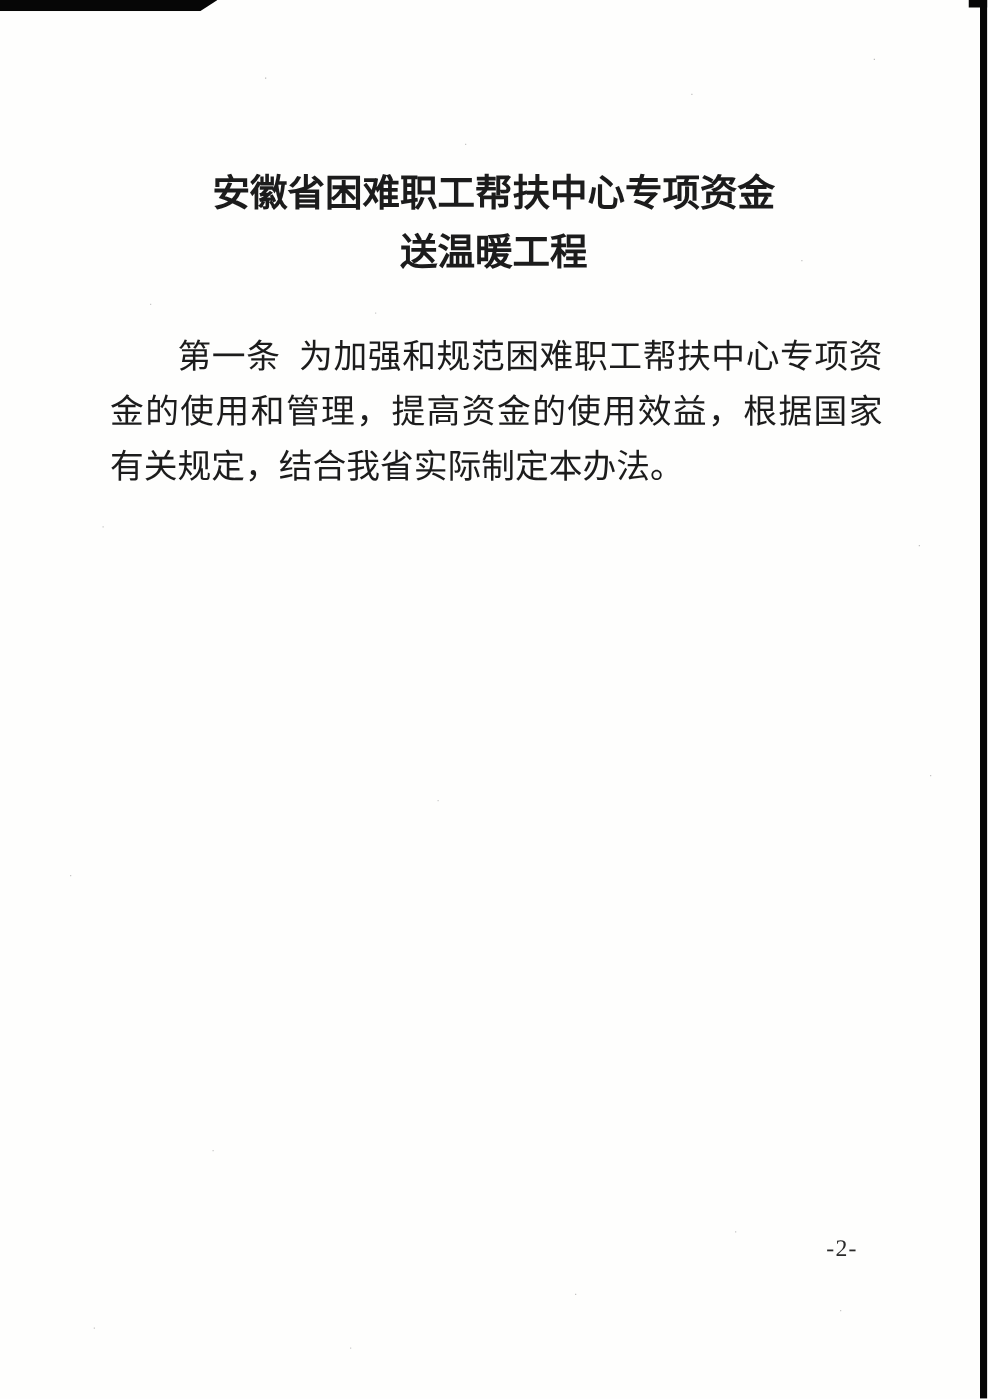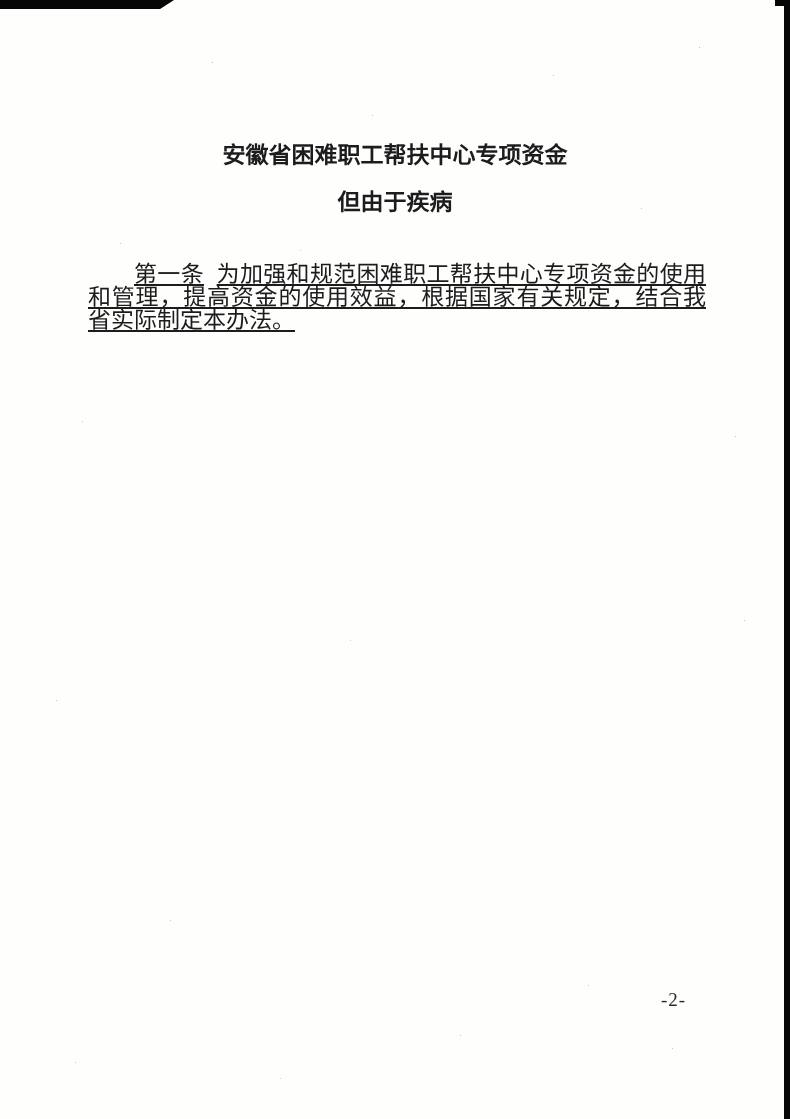--- a/index.html
+++ b/index.html
@@ -46,32 +46,31 @@
       699px 47px 0 #bdbdbd, 120px 243px 0 #c9c9c9, 641px 208px 0 #c4c4c4,
       82px 421px 0 #c6c6c6, 735px 436px 0 #c2c2c2, 300px 250px 0 #cccccc,
       56px 700px 0 #c8c8c8, 744px 620px 0 #c6c6c6, 170px 920px 0 #c9c9c9,
       460px 1035px 0 #c4c4c4, 75px 1062px 0 #c6c6c6, 672px 1048px 0 #c9c9c9,
       280px 1078px 0 #cccccc, 588px 985px 0 #c6c6c6, 350px 640px 0 #cccccc;
   }
   
   .doc-title {
     padding-top: 132px;
     text-align: center;
-    font-size: 23px;
+    font-size: 30px;
     line-height: 47px;
     font-weight: 700;
     letter-spacing: 0;
   }
   .doc-body {
     width: 618px;
     margin: 37px 0 0 88px;
-    font-size: 23px;
-    line-height: 23px;
+    font-size: 27px;
+    line-height: 44px;
     text-align: justify;
-    text-decoration: underline;
   }
   .article {
     margin: 0;
     text-indent: 2em;
   }
   .article .term {
     margin-right: 0.55em;
   }
   .page-number {
     position: absolute;
@@ -87,21 +86,21 @@
 
 <div class="page">
 
   <div class="artifact-top-left"></div>
   <div class="artifact-right-bar"></div>
   <div class="artifact-top-right"></div>
   <div class="speckles"></div>
 
   <div class="doc-title">
     <div>安徽省困难职工帮扶中心专项资金</div>
-    <div>但由于疾病</div>
+    <div>送温暖工程</div>
   </div>
 
   <div class="doc-body">
     <p class="article"><span class="term">第一条</span><span>为加强和规范困难职工帮扶中心专项资金的使用和管理，提高资金的使用效益，根据国家有关规定，结合我省实际制定本办法。</span></p>
   </div>
 
   <div class="page-number">-2-</div>
 
 </div>
 

